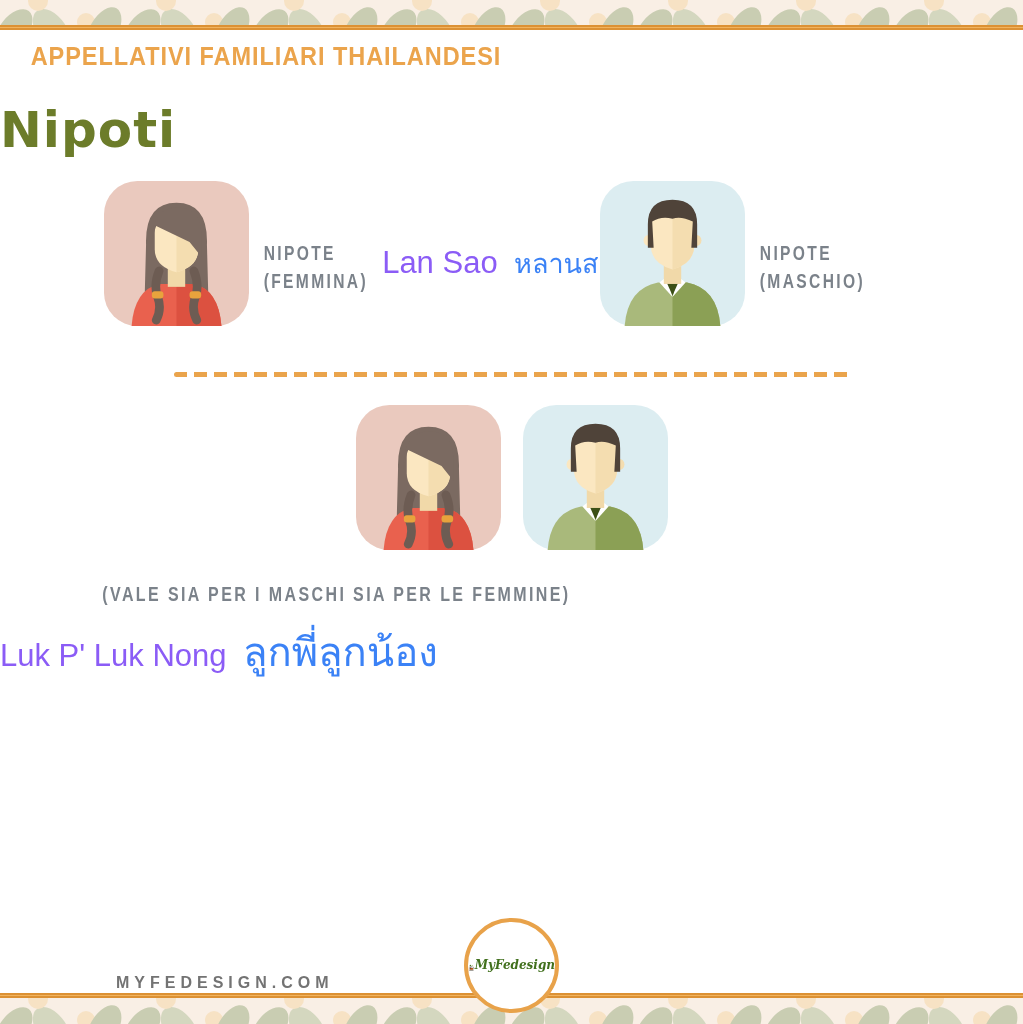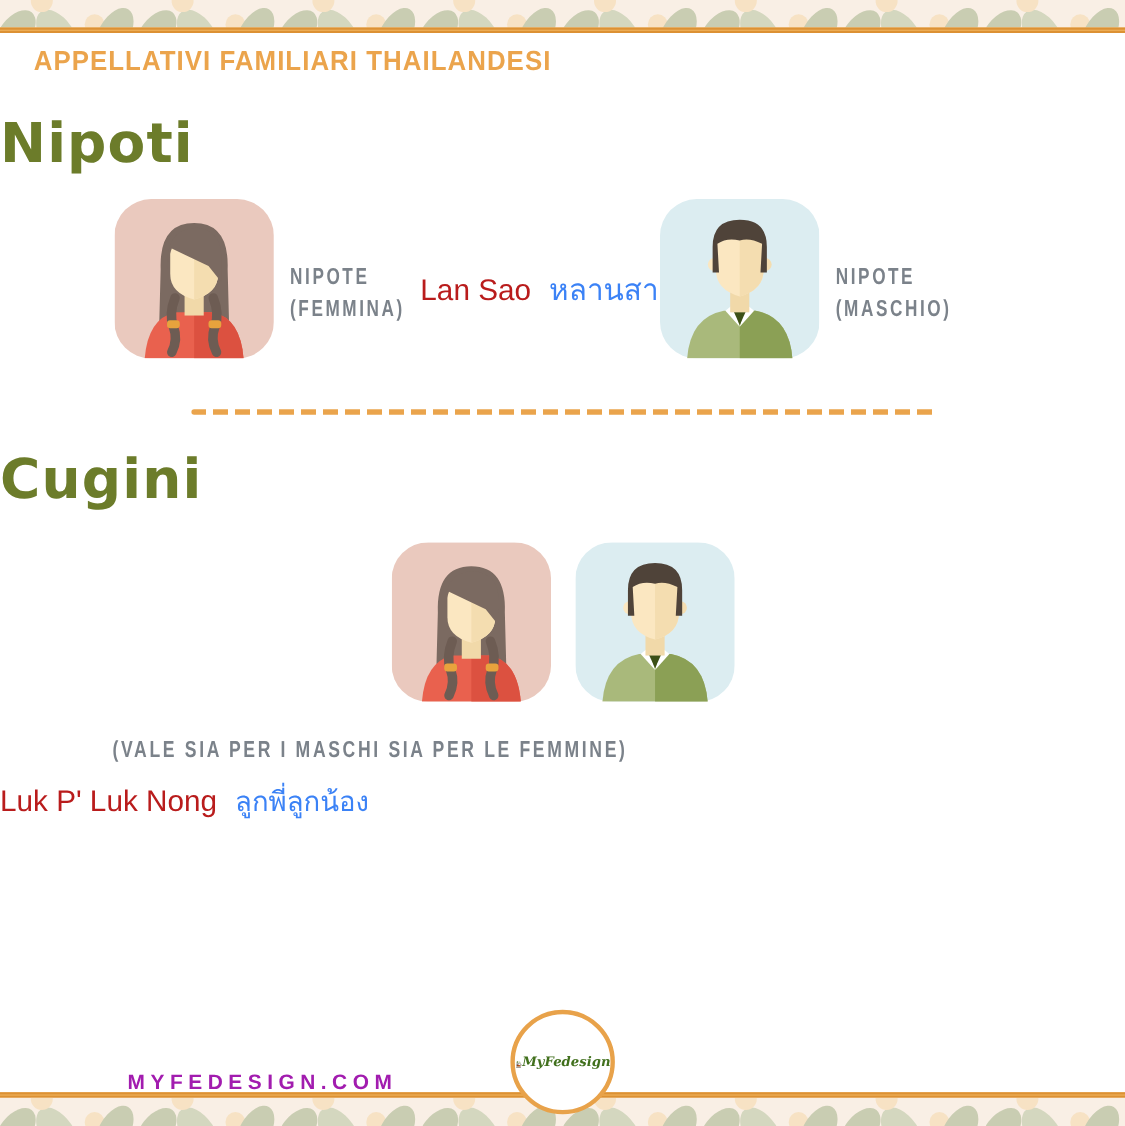--- a/index.html
+++ b/index.html
@@ -27,35 +27,35 @@
   .people-row{display:flex;justify-content:center;gap:176px;margin-top:22px;}
   .person{width:320px;display:flex;align-items:center;}
 
   .avatar{width:145px;height:145px;}
   .avatar svg{width:145px;height:145px;display:block;}
 
   .caps-label{margin-top:27px;font-size:20px;font-weight:bold;color:#7b828a;
               letter-spacing:3px;line-height:1.35;transform:scale(0.78,1.05);transform-origin:50% 50%;}
 
   .phrase{margin-top:20px;white-space:nowrap;}
-  .roman{font-size:27px;color:#b91c1c;}
+  .roman{font-size:31px;color:#8b5cf6;}
   .thai{font-size:27px;color:#3b82f6;margin-left:12px;}
-  .thai-big{font-size:25px;}
+  .thai-big{font-size:40px;}
 
   .divider{margin:46px auto 0 auto;width:676px;height:5px;border-radius:3px;
            background:repeating-linear-gradient(90deg,#eaa44c 0px,#eaa44c 13px,transparent 13px,transparent 20px);}
 
   .pair-row{display:flex;justify-content:center;gap:22px;margin-top:28px;}
 
   .note{margin-top:31px;transform:scale(0.8,1.05);}
   .cugini-phrase{margin-top:12px;}
 
   
-  .footer-left,.footer-right{position:absolute;font-size:19px;font-weight:bold;
-      letter-spacing:5px;color:#a21caf;top:974px;}
+  .footer-left,.footer-right{position:absolute;font-size:16px;font-weight:bold;
+      letter-spacing:5px;color:#737373;top:974px;}
   .footer-left{left:116px;}
   .footer-right{right:92px;}
   .rule-bottom{top:993px;}
   .band-bottom{top:998px;height:26px;}
 
   .logo{position:absolute;left:464px;top:918px;width:95px;height:95px;border-radius:50%;
         background:#ffffff;border:4px solid #e8a24a;box-sizing:border-box;z-index:5;
         display:flex;flex-direction:row;align-items:center;justify-content:flex-start;}
   .logo svg{margin-top:4px;}
   .logo-text{font-family:"DejaVu Serif",serif;font-style:italic;font-weight:bold;
@@ -155,21 +155,20 @@
         </div>
         <div class="caps-label">
           <div>NIPOTE</div>
           <div>(MASCHIO)</div>
         </div>
       </div>
     </div>
 
     <div class="divider"></div>
 
-    <div class="section-title">Cugini</div>
 
     <div class="pair-row">
       <div class="avatar">
         <svg viewBox="0 0 100 100">
             <use href="#avatar-girl"></use>
           </svg>
       </div>
       <div class="avatar">
         <svg viewBox="0 0 100 100">
             <use href="#avatar-man"></use>

